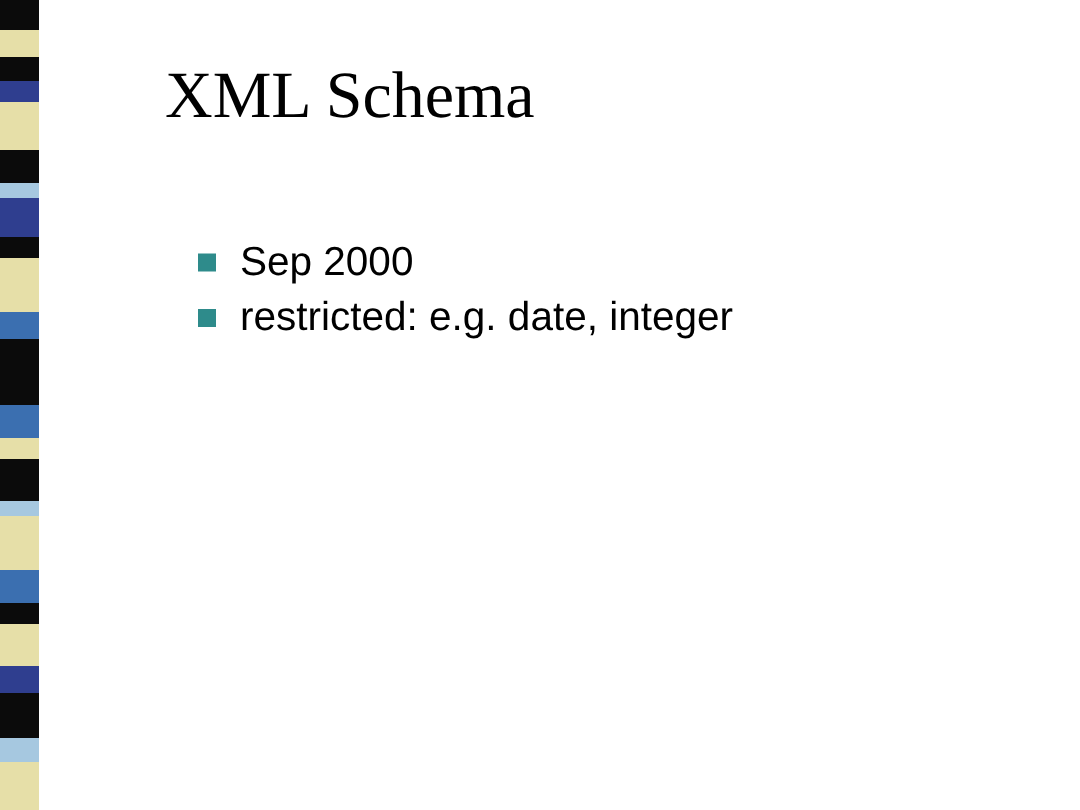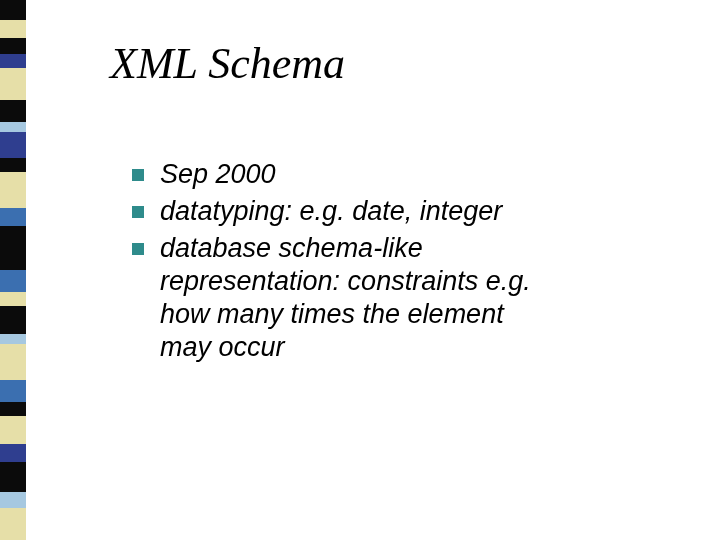--- a/index.html
+++ b/index.html
@@ -9,21 +9,20 @@
     height: 540px;
     background: #ffffff;
     font-family: "Times New Roman", Times, serif;
     color: #000000;
     overflow: hidden;
   }
   .slide {
     position: relative;
     width: 600px;
     height: 540px;
-    font-style: italic;
   }
   .sidebar {
     position: absolute;
     left: 0;
     top: 0;
     width: 26px;
     height: 540px;
   }
   .sidebar .stripe {
     position: absolute;
@@ -98,21 +97,17 @@
 
   <div class="title">XML Schema</div>
 
   <div class="body">
     <div class="item">
       <div class="bullet"></div>
       <div class="text">Sep 2000</div>
     </div>
     <div class="item">
       <div class="bullet"></div>
-      <div class="text">datatyping: e.g. date, integer</div>
-    </div>
-    <div class="item">
-      <div class="bullet"></div>
-      <div class="text">database schema-like representation: constraints e.g. how many times the element may occur</div>
+      <div class="text">restricted: e.g. date, integer</div>
     </div>
   </div>
 
 </div>
 
 </body></html>

